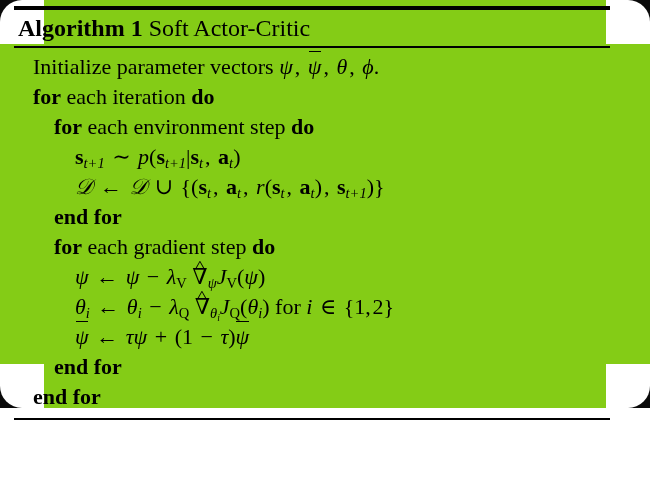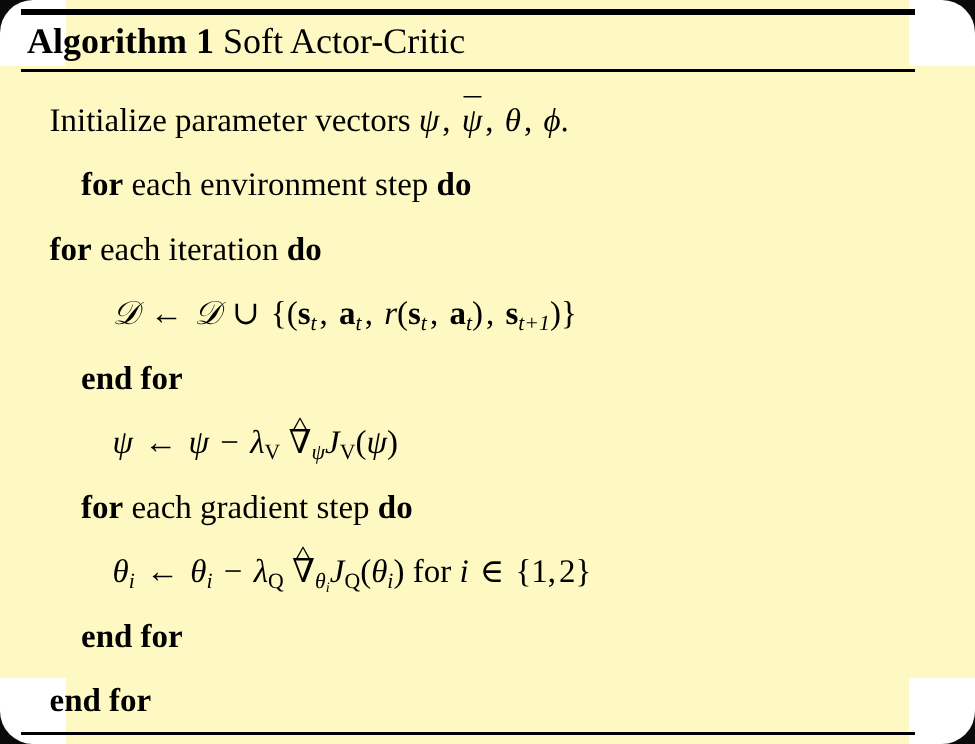--- a/index.html
+++ b/index.html
@@ -12,22 +12,22 @@
     height: 496px;
     overflow: hidden;
     font-family: "Liberation Serif", "DejaVu Serif", serif;
     color: #000000;
   }
 
   
   .screen {
     position: relative;
     width: 650px;
-    height: 496px;
-    background: #fef9c3;
+    height: 408px;
+    background: #84cc16;
     box-sizing: border-box;
   }
   .corner-mask {
     position: absolute;
     width: 22px;
     height: 22px;
     background: #0a0a0a;
     pointer-events: none;
   }
   .corner-mask::after {
@@ -75,21 +75,20 @@
   .alg-body {
     padding-top: 4px;
     padding-bottom: 6px;
   }
   .alg-line {
     font-size: 22px;
     line-height: 30px;
     height: 30px;
     white-space: nowrap;
     display: block;
-    margin-top: 13px;
   }
   .ind-0 { padding-left: 19px; }
   .ind-1 { padding-left: 40px; }
   .ind-2 { padding-left: 61px; }
   .kw { font-weight: bold; }
 
   
   .math {
     font-family: "Liberation Serif", "DejaVu Serif", serif;
     font-style: italic;
@@ -154,37 +153,39 @@
       <span class="kw">Algorithm 1</span><span>&nbsp;</span><span>Soft Actor-Critic</span>
     </div>
 
     <div class="rule-thin"></div>
 
     <div class="alg-body">
 
       <div class="alg-line ind-0"><span>Initialize parameter vectors</span>
         <span class="math">ψ<span class="op">,</span> <span class="ovl">ψ</span><span class="op">,</span> θ<span class="op">,</span> ϕ</span><span>.</span></div>
 
+      <div class="alg-line ind-0"><span class="kw">for</span> <span>each iteration</span> <span class="kw">do</span></div>
+
       <div class="alg-line ind-1"><span class="kw">for</span> <span>each environment step</span> <span class="kw">do</span></div>
 
-      <div class="alg-line ind-0"><span class="kw">for</span> <span>each iteration</span> <span class="kw">do</span></div>
 
-
+      <div class="alg-line ind-2"><span class="math"><span class="bf">s</span><sub>t+1</sub> <span class="op">∼</span> p<span class="paren">(</span><span class="bf">s</span><sub>t+1</sub><span class="paren">|</span><span class="bf">s</span><sub>t</sub><span class="op">,</span> <span class="bf">a</span><sub>t</sub><span class="paren">)</span></span></div>
 
       <div class="alg-line ind-2"><span class="math"><span class="cal">𝒟</span> <span class="op">←</span> <span class="cal">𝒟</span> <span class="op">∪</span> <span class="paren">{(</span><span class="bf">s</span><sub>t</sub><span class="op">,</span> <span class="bf">a</span><sub>t</sub><span class="op">,</span> r<span class="paren">(</span><span class="bf">s</span><sub>t</sub><span class="op">,</span> <span class="bf">a</span><sub>t</sub><span class="paren">)</span><span class="op">,</span> <span class="bf">s</span><sub>t+1</sub><span class="paren">)}</span></span></div>
 
       <div class="alg-line ind-1"><span class="kw">end for</span></div>
 
+      <div class="alg-line ind-1"><span class="kw">for</span> <span>each gradient step</span> <span class="kw">do</span></div>
+
       <div class="alg-line ind-2"><span class="math">ψ <span class="op">←</span> ψ <span class="op">−</span> λ<sub class="up">V</sub> <span class="hatbox"><span class="up">∇</span></span><sub>ψ</sub>J<sub class="up">V</sub><span class="paren">(</span>ψ<span class="paren">)</span></span></div>
-
-      <div class="alg-line ind-1"><span class="kw">for</span> <span>each gradient step</span> <span class="kw">do</span></div>
 
       <div class="alg-line ind-2"><span class="math">θ<sub>i</sub> <span class="op">←</span> θ<sub>i</sub> <span class="op">−</span> λ<sub class="up">Q</sub> <span class="hatbox"><span class="up">∇</span></span><sub>θ<sub>i</sub></sub>J<sub class="up">Q</sub><span class="paren">(</span>θ<sub>i</sub><span class="paren">)</span></span> <span>for</span> <span class="math">i <span class="op">∈</span> <span class="paren">{1, 2}</span></span></div>
 
 
+      <div class="alg-line ind-2"><span class="math"><span class="ovl">ψ</span> <span class="op">←</span> τψ <span class="op">+</span> <span class="paren">(1</span> <span class="op">−</span> τ<span class="paren">)</span><span class="ovl">ψ</span></span></div>
 
       <div class="alg-line ind-1"><span class="kw">end for</span></div>
 
       <div class="alg-line ind-0"><span class="kw">end for</span></div>
 
     </div>
 
     <div class="rule-thin"></div>
 
   </div>

